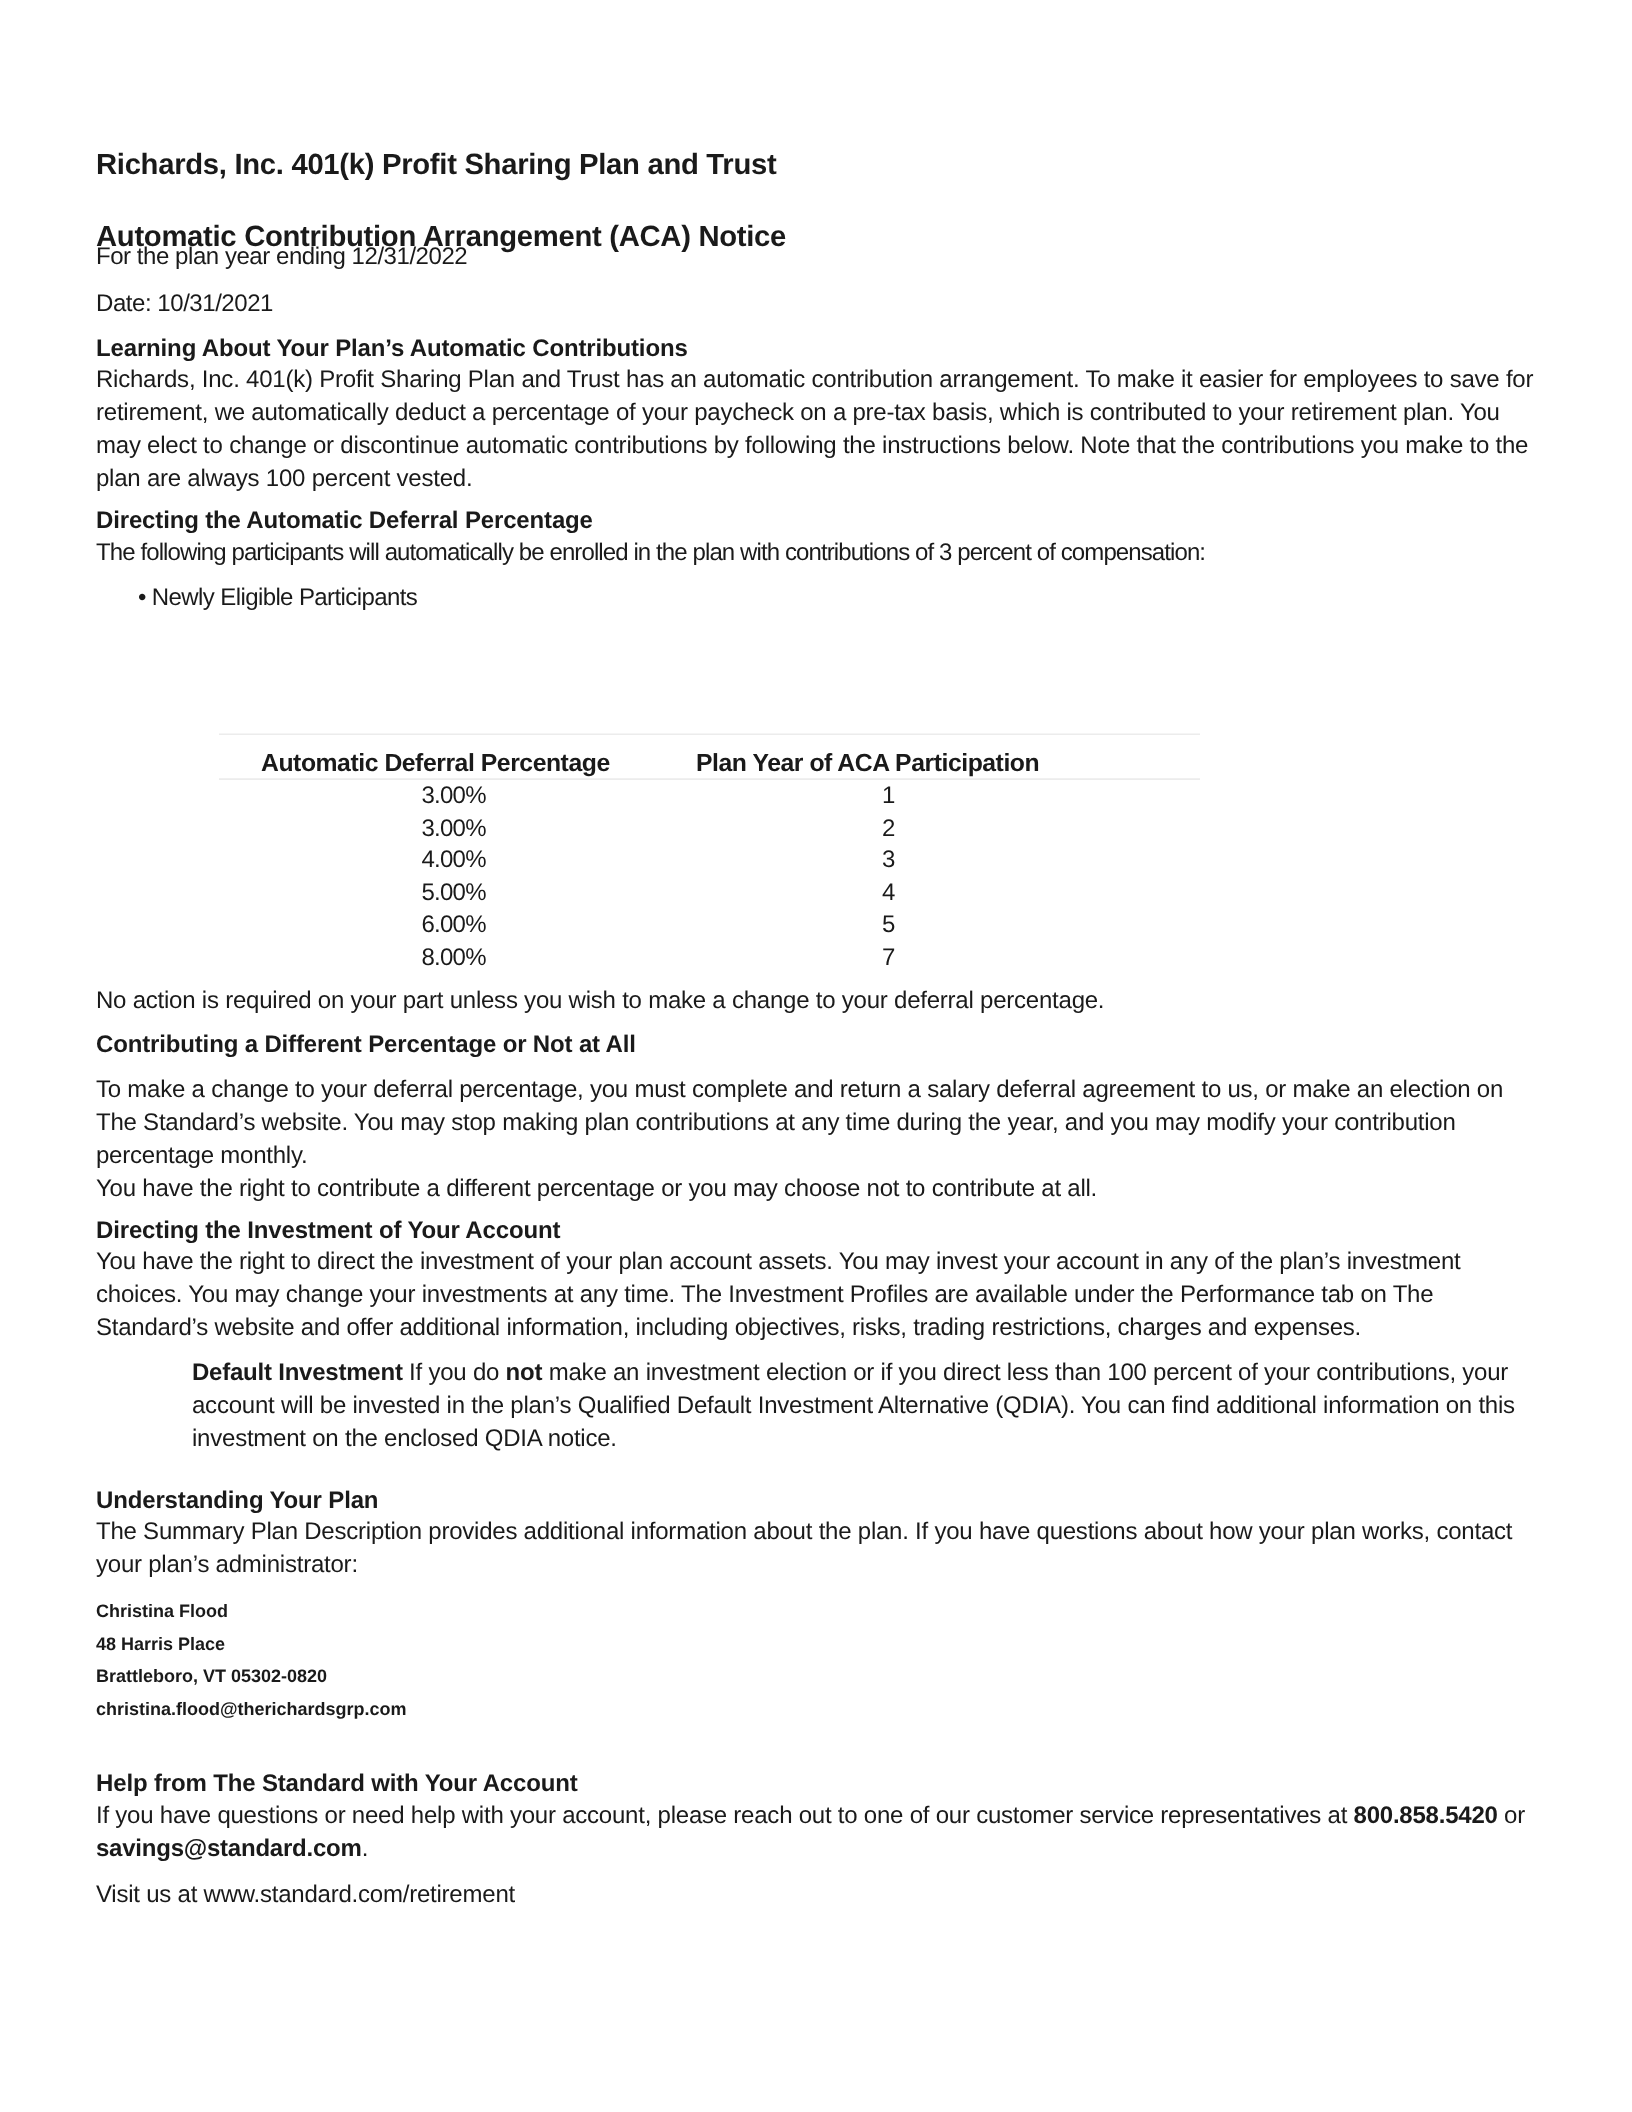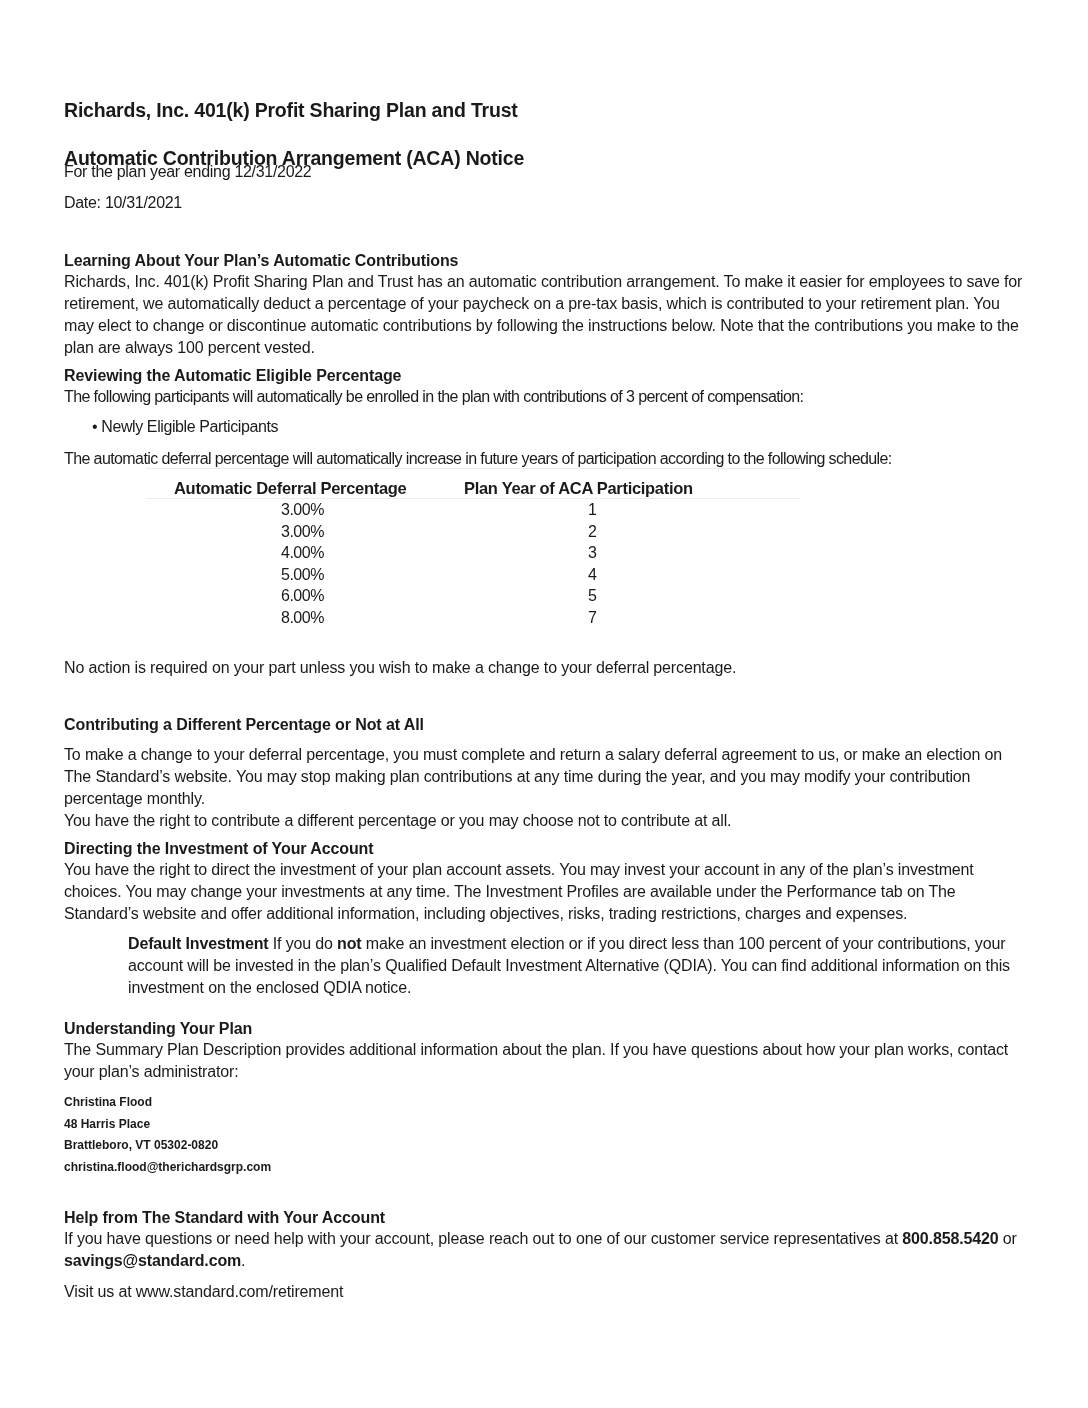--- a/index.html
+++ b/index.html
@@ -6,25 +6,25 @@
   body {
     width: 1088px; height: 1408px; position: relative; overflow: hidden;
     font-family: "Liberation Sans", sans-serif; color: #1a1a1a;
   }
   .page { position: absolute; left: 64px; top: 0; width: 960px; }
   .title { font-weight: bold; font-size: 19.5px; line-height: 32px; letter-spacing: -0.2px; }
   .t1 { position: absolute; top: 94px; }
   .t2 { position: absolute; top: 142px; }
   .meta { position: absolute; font-size: 16px; line-height: 20px; letter-spacing: -0.3px; }
   .sec { position: absolute; width: 960px; }
-  .h { font-weight: bold; font-size: 16px; line-height: 20px; letter-spacing: -0.1px; margin-top: 28px; }
+  .h { font-weight: bold; font-size: 16px; line-height: 20px; letter-spacing: -0.1px; }
   .p { font-size: 16px; line-height: 22px; letter-spacing: -0.15px; }
   .p.narrow { letter-spacing: -0.6px; }
   .bullet { font-size: 16px; line-height: 20px; letter-spacing: -0.4px; padding-left: 28px; }
-  table.sched { position: absolute; left: 82px; top: 468px; width: 654px; border-collapse: collapse; font-size: 16px; }
+  table.sched { position: absolute; left: 82px; top: 489px; width: 654px; border-collapse: collapse; font-size: 16px; }
   table.sched th { font-weight: bold; font-size: 16.5px; letter-spacing: -0.3px; padding: 9px 0 0 0; height: 20px; border-top: 1px solid #ececec; border-bottom: 1px solid #ececec; line-height: 20px; }
   table.sched th.c1 { text-align: left; padding-left: 28px; width: 290px; }
   table.sched th.c2 { text-align: left; padding-left: 0; }
   table.sched td { line-height: 21.5px; letter-spacing: -0.5px; padding: 0; }
   table.sched td.c1 { text-align: left; padding-left: 135px; }
   table.sched td.c2 { text-align: left; padding-left: 124px; }
   .indent { padding-left: 64px; }
   .contact { font-weight: bold; font-size: 12px; line-height: 21.5px; }
   b { font-weight: bold; }
 </style>
@@ -37,24 +37,23 @@
   <div class="title t2">Automatic Contribution Arrangement (ACA) Notice</div>
   <div class="meta" style="top:162px;">For the plan year ending 12/31/2022</div>
   <div class="meta" style="top:193px;">Date: 10/31/2021</div>
 
   <div class="sec" style="top:223px;">
     <div class="h">Learning About Your Plan’s Automatic Contributions</div>
     <div class="p">Richards, Inc. 401(k) Profit Sharing Plan and Trust has an automatic contribution arrangement. To make it easier for employees to save for retirement, we automatically deduct a percentage of your paycheck on a pre-tax basis, which is contributed to your retirement plan. You may elect to change or discontinue automatic contributions by following the instructions below. Note that the contributions you make to the plan are always 100 percent vested.</div>
   </div>
 
   <div class="sec" style="top:338px;">
-    <div class="h">Reviewing the Automatic Eligible Percentage</div>
+    <div class="h">Directing the Automatic Deferral Percentage</div>
     <div class="p narrow">The following participants will automatically be enrolled in the plan with contributions of 3 percent of compensation:</div>
     <div class="bullet" style="margin-top:9px;">• Newly Eligible Participants</div>
-    <div class="p narrow" style="margin-top:11px;">The automatic deferral percentage will automatically increase in future years of participation according to the following schedule:</div>
   </div>
 
   <table class="sched">
     <thead>
       <tr>
         <th class="c1">Automatic Deferral Percentage</th>
         <th class="c2">Plan Year of ACA Participation</th>
       </tr>
     </thead>
     <tbody>

